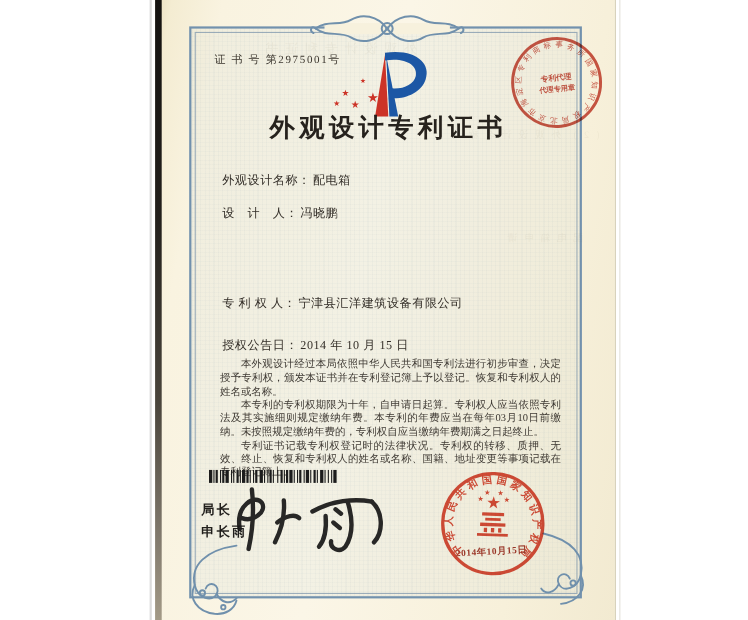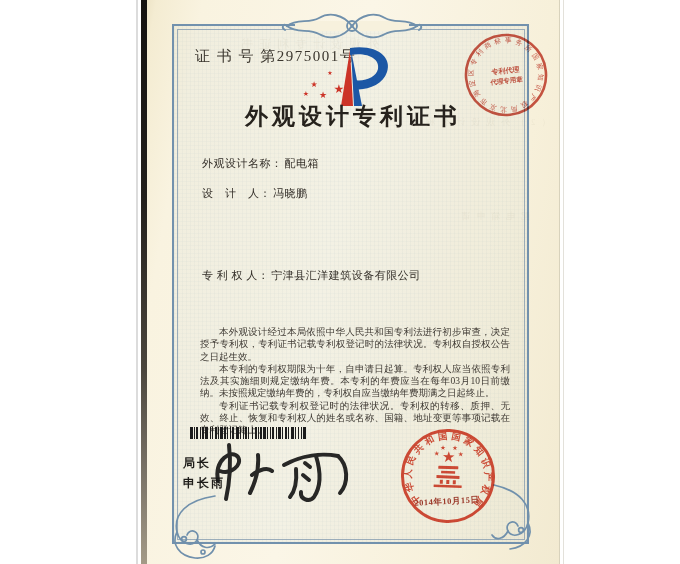--- a/index.html
+++ b/index.html
@@ -13,21 +13,21 @@
          background:linear-gradient(to bottom,#141210 0%,#23201c 35%,#4a453c 65%,#7d766a 85%,#a39a87 100%);}
   .right-line{position:absolute;left:563px;top:0;width:1px;height:564px;background:#e3e1da;}
   .frame{position:absolute;left:172px;top:24px;width:353px;height:516px;
          border:2px solid #7291ad;
          background:
            repeating-linear-gradient(90deg,rgba(122,150,170,.05) 0 1px,rgba(0,0,0,0) 1px 4px),
            repeating-linear-gradient(0deg,rgba(122,150,170,.04) 0 1px,rgba(0,0,0,0) 1px 4px),
            rgba(199,212,213,.14);}
   .frame::after{content:"";position:absolute;inset:2.5px;border:1px solid rgba(120,145,170,.7);}
   .ornament{position:absolute;pointer-events:none;}
-  .cert-no{position:absolute;left:195px;top:47px;font-size:15px;letter-spacing:1.5px;color:#3b362e;}
+  .cert-no{position:absolute;left:195px;top:47px;font-size:10px;letter-spacing:1.5px;color:#3b362e;}
   .title{position:absolute;left:176px;top:101px;width:354px;text-align:center;
          font-size:23px;font-weight:bold;letter-spacing:4px;color:#26221d;}
   .field{position:absolute;left:202px;font-size:11px;letter-spacing:.5px;color:#332e28;white-space:nowrap;}
   .field .fv{margin-left:2px;}
   .body-text{position:absolute;left:200px;top:326px;width:310px;font-size:9.5px;line-height:12.3px;
              text-align:justify;color:#3e3933;}
   .body-text p{margin:0;text-indent:2em;}
   .barcode{position:absolute;left:190px;top:427px;width:118px;height:12px;display:flex;overflow:hidden;}
   .barcode .bar{height:100%;background:#1c1c1c;flex:0 0 auto;}
   .barcode .gap{height:100%;flex:0 0 auto;}
@@ -100,23 +100,26 @@
 
   <div class="field" style="top:186px">
     <span>设　计　人：</span><span class="fv">冯晓鹏</span>
   </div>
   <div class="field" style="top:156px">
     <span>外观设计名称：</span><span class="fv">配电箱</span>
   </div>
   <div class="field" style="top:268px">
     <span>专 利 权 人：</span><span class="fv">宁津县汇洋建筑设备有限公司</span>
   </div>
+  <div class="field" style="top:306px">
+    <span>授权公告日：</span><span class="fv">2014 年 10 月 15 日</span>
+  </div>
 
   <div class="body-text">
-    <p>本外观设计经过本局依照中华人民共和国专利法进行初步审查，决定授予专利权，专利证书记载专利权登记时的法律状况。专利权自授权公告之日起生效。</p>
+    <p>本外观设计经过本局依照中华人民共和国专利法进行初步审查，决定授予专利权，颁发本证书并在专利登记簿上予以登记。恢复和专利权人的姓名或名称。</p>
     <p>本专利的专利权期限为十年，自申请日起算。专利权人应当依照专利法及其实施细则规定缴纳年费。本专利的年费应当在每年03月10日前缴纳。未按照规定缴纳年费的，专利权自应当缴纳年费期满之日起终止。</p>
     <p>专利证书记载专利权登记时的法律状况。专利权的转移、质押、无效、终止、恢复和专利权人的姓名或名称、国籍、地址变更等事项记载在专利登记簿上。</p>
   </div>
 
   <div class="barcode">
       <span class="bar" style="width: 3px;"></span>
       <span class="gap" style="width: 1px;"></span>
       <span class="bar" style="width: 1px;"></span>
       <span class="gap" style="width: 1px;"></span>
       <span class="bar" style="width: 2px;"></span>

